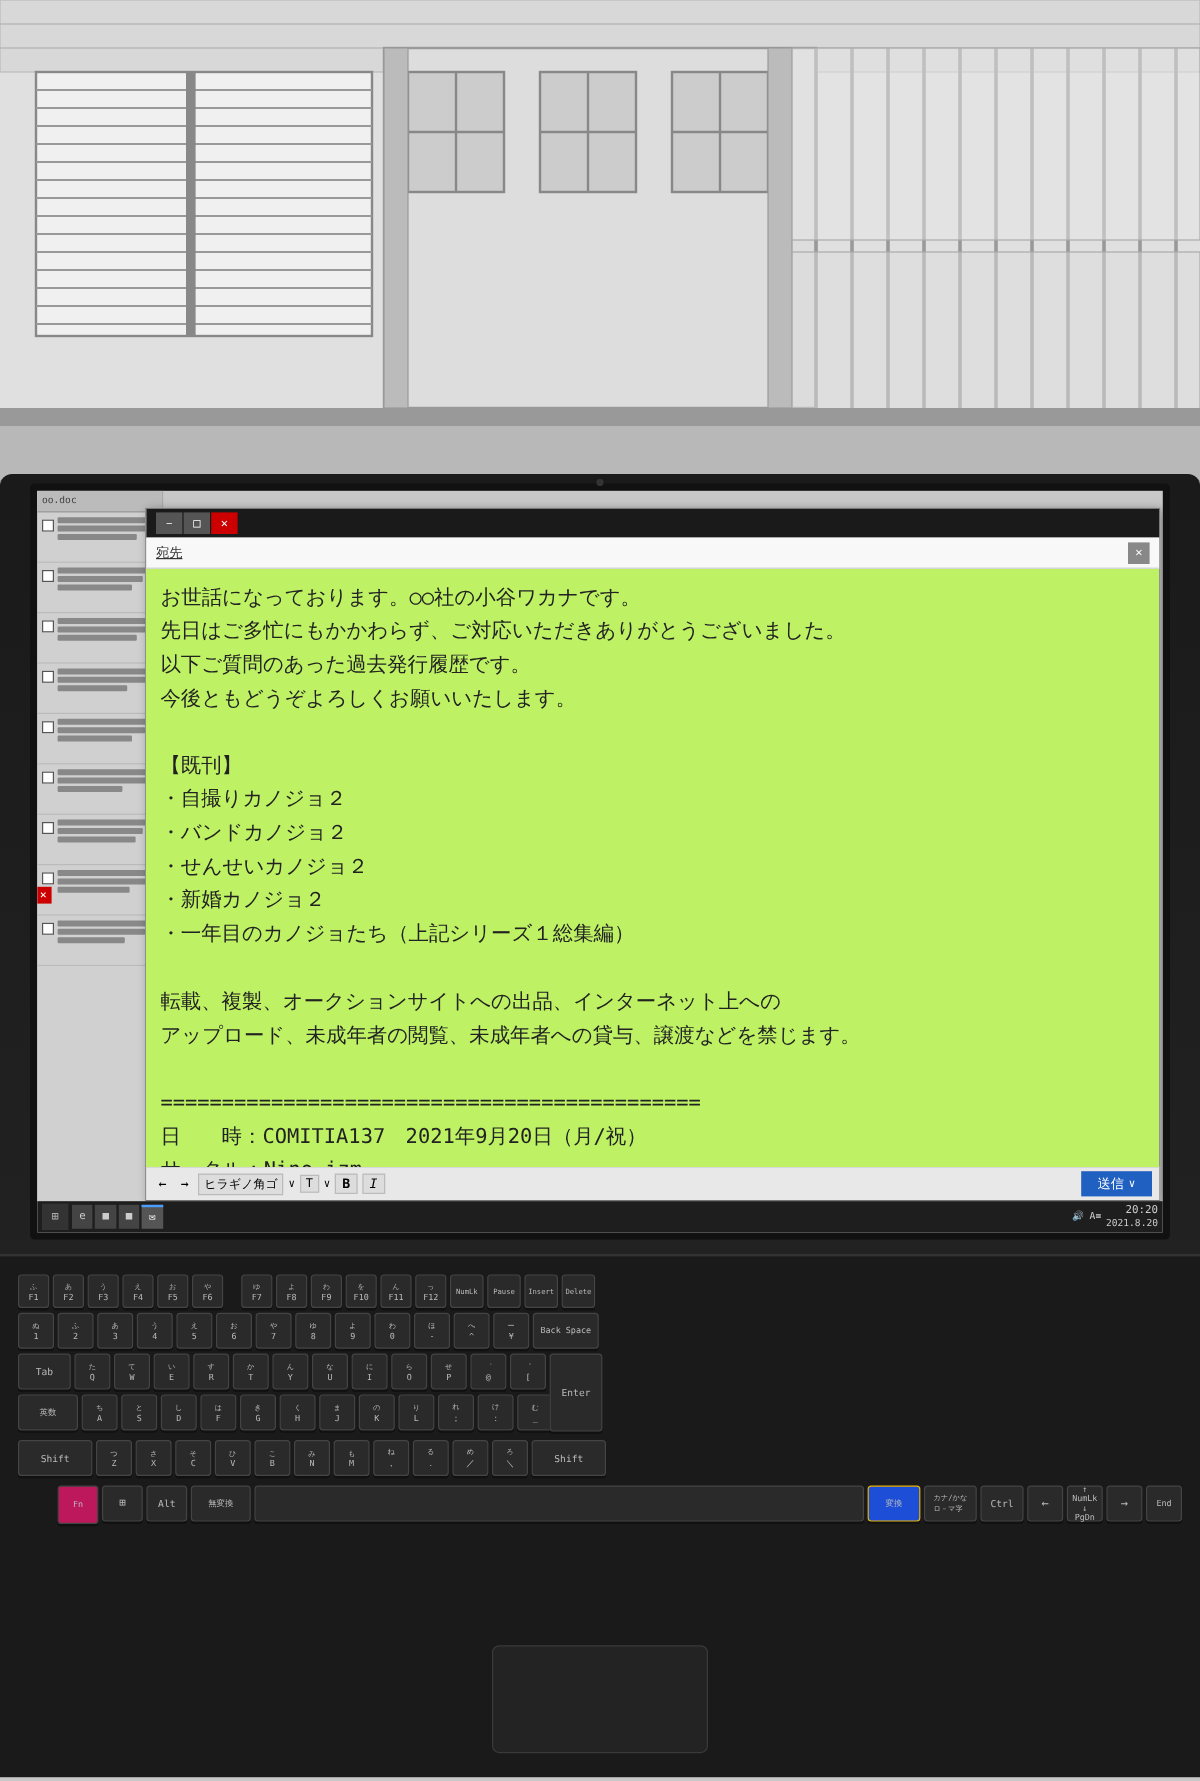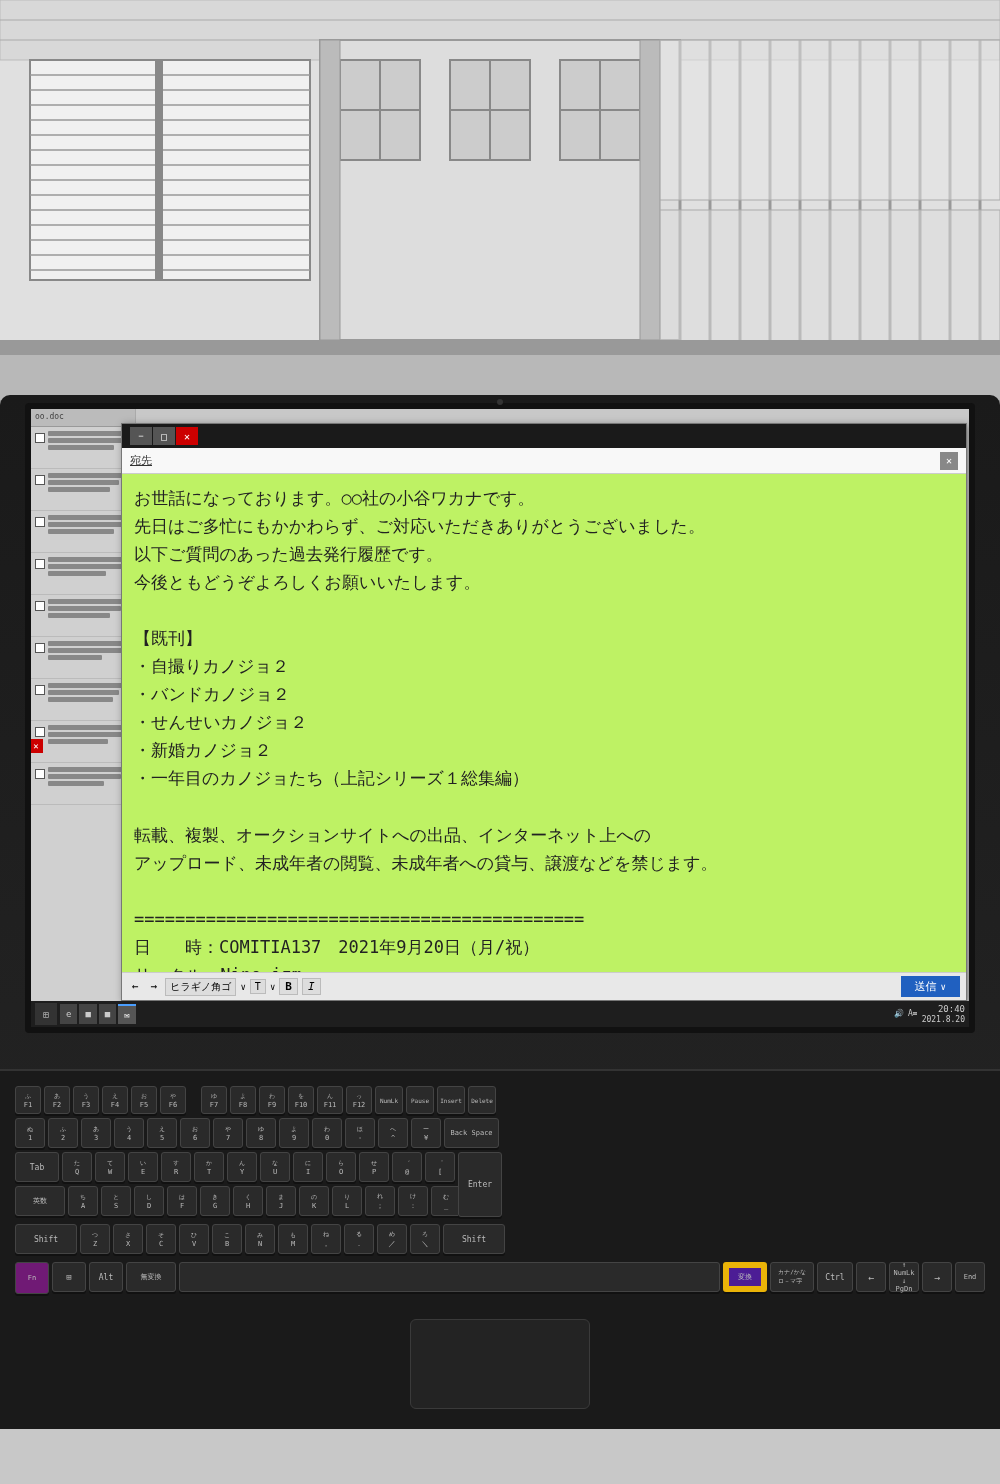--- a/index.html
+++ b/index.html
@@ -370,34 +370,34 @@
           <div style="background:#444;padding:2px 6px;font-size:9px;color:#ccc;cursor:pointer;display:flex;align-items:center;gap:2px;height:20px;">e</div>
           <div style="background:#444;padding:2px 6px;font-size:9px;color:#ccc;cursor:pointer;display:flex;align-items:center;gap:2px;height:20px;">■</div>
           <div style="background:#444;padding:2px 6px;font-size:9px;color:#ccc;cursor:pointer;display:flex;align-items:center;gap:2px;height:20px;">■</div>
           <div style="background:#555;padding:2px 6px;font-size:9px;color:#fff;cursor:pointer;display:flex;align-items:center;gap:2px;height:20px;border-top:2px solid #4a9eff;">✉</div>
         </div>
 
         <div style="display:flex;align-items:center;gap:4px;font-size:8px;color:#ccc;">
           <span>🔊</span>
           <span>A≡</span>
           <div style="text-align:right;">
-            <div style="font-size:9px;line-height:1.2;">20:40</div>
+            <div style="font-size:9px;line-height:1.2;">20:20</div>
             <div style="font-size:8px;line-height:1.2;">2021.8.20</div>
           </div>
         </div>
       </div>
 
     </div>
   </div>
 
   <div style="
     position:absolute;
-    top:674px;
+    top:650px;
     left:0; right:0;
-    height:360px;
+    height:436px;
     background:#1a1a1a;
     border-top:2px solid #333;
   ">
 
     <div style="
       position:absolute;
       top:15px;
       left:15px;
       right:15px;
       display:flex;
@@ -664,26 +664,26 @@
             <span>／</span>
           </div>
         <div style="background:#2a2a2a;color:#bbb;border-radius:3px;border:1px solid #444;display:flex;flex-direction:column;align-items:center;justify-content:center;font-size:7px;padding:1px 2px;min-width:30px;height:30px;cursor:pointer;box-shadow:0 2px 0 #111;">
             <span style="font-size:6px;">ろ</span>
             <span>＼</span>
           </div>
         <div style="background:#2a2a2a;color:#bbb;border-radius:3px;border:1px solid #444;display:flex;align-items:center;justify-content:center;font-size:8px;padding:1px 4px;min-width:62px;height:30px;cursor:pointer;box-shadow:0 2px 0 #111;">Shift</div>
       </div>
 
       <div style="display:flex;gap:3px;margin-top:4px;">
-        <div style="background:#701a75;color:#bbb;border-radius:3px;border:1px solid #444;display:flex;align-items:center;justify-content:center;font-size:7px;padding:15px 3px;min-width:34px;height:30px;cursor:pointer;box-shadow:0 2px 0 #111;">Fn</div>
+        <div style="background:#be185d;color:#bbb;border-radius:3px;border:1px solid #444;display:flex;align-items:center;justify-content:center;font-size:7px;padding:15px 3px;min-width:34px;height:30px;cursor:pointer;box-shadow:0 2px 0 #111;margin-left:33px;">Fn</div>
         <div style="background:#2a2a2a;color:#bbb;border-radius:3px;border:1px solid #444;display:flex;align-items:center;justify-content:center;font-size:9px;padding:1px 3px;min-width:34px;height:30px;cursor:pointer;box-shadow:0 2px 0 #111;">⊞</div>
         <div style="background:#2a2a2a;color:#bbb;border-radius:3px;border:1px solid #444;display:flex;align-items:center;justify-content:center;font-size:8px;padding:1px 3px;min-width:34px;height:30px;cursor:pointer;box-shadow:0 2px 0 #111;">Alt</div>
         <div style="background:#2a2a2a;color:#bbb;border-radius:3px;border:1px solid #444;display:flex;align-items:center;justify-content:center;font-size:7px;padding:1px 3px;min-width:50px;height:30px;cursor:pointer;box-shadow:0 2px 0 #111;">無変換</div>
         <div style="background:#2a2a2a;color:#bbb;border-radius:3px;border:1px solid #444;display:flex;align-items:center;justify-content:center;font-size:8px;padding:1px 3px;flex:1;min-width:140px;height:30px;cursor:pointer;box-shadow:0 2px 0 #111;"></div>
-        <div style="background:#4c1d95;color:#bbb;border-radius:3px;border:6px solid #eab308;display:flex;align-items:center;justify-content:center;font-size:7px;padding:1px 3px;min-width:44px;height:30px;cursor:pointer;box-shadow:0 2px 0 #111;">変換</div>
+        <div style="background:#1d4ed8;color:#bbb;border-radius:3px;border:1px solid #eab308;display:flex;align-items:center;justify-content:center;font-size:7px;padding:1px 3px;min-width:44px;height:30px;cursor:pointer;box-shadow:0 2px 0 #111;">変換</div>
         <div style="background:#2a2a2a;color:#bbb;border-radius:3px;border:1px solid #444;display:flex;align-items:center;justify-content:center;font-size:6px;padding:1px 2px;min-width:44px;height:30px;cursor:pointer;box-shadow:0 2px 0 #111;">カナ/かな<br>ロ－マ字</div>
         <div style="background:#2a2a2a;color:#bbb;border-radius:3px;border:1px solid #444;display:flex;align-items:center;justify-content:center;font-size:8px;padding:1px 3px;min-width:36px;height:30px;cursor:pointer;box-shadow:0 2px 0 #111;">Ctrl</div>
         <div style="background:#2a2a2a;color:#bbb;border-radius:3px;border:1px solid #444;display:flex;align-items:center;justify-content:center;font-size:10px;padding:1px 3px;min-width:30px;height:30px;cursor:pointer;box-shadow:0 2px 0 #111;">←</div>
         <div style="background:#2a2a2a;color:#bbb;border-radius:3px;border:1px solid #444;display:flex;flex-direction:column;align-items:center;justify-content:center;font-size:7px;padding:1px 2px;min-width:30px;height:30px;cursor:pointer;box-shadow:0 2px 0 #111;">
             <span>↑</span>
             <span>NumLk</span>
             <span>↓</span>
             <span>PgDn</span>
           </div>
         <div style="background:#2a2a2a;color:#bbb;border-radius:3px;border:1px solid #444;display:flex;align-items:center;justify-content:center;font-size:10px;padding:1px 3px;min-width:30px;height:30px;cursor:pointer;box-shadow:0 2px 0 #111;">→</div>

